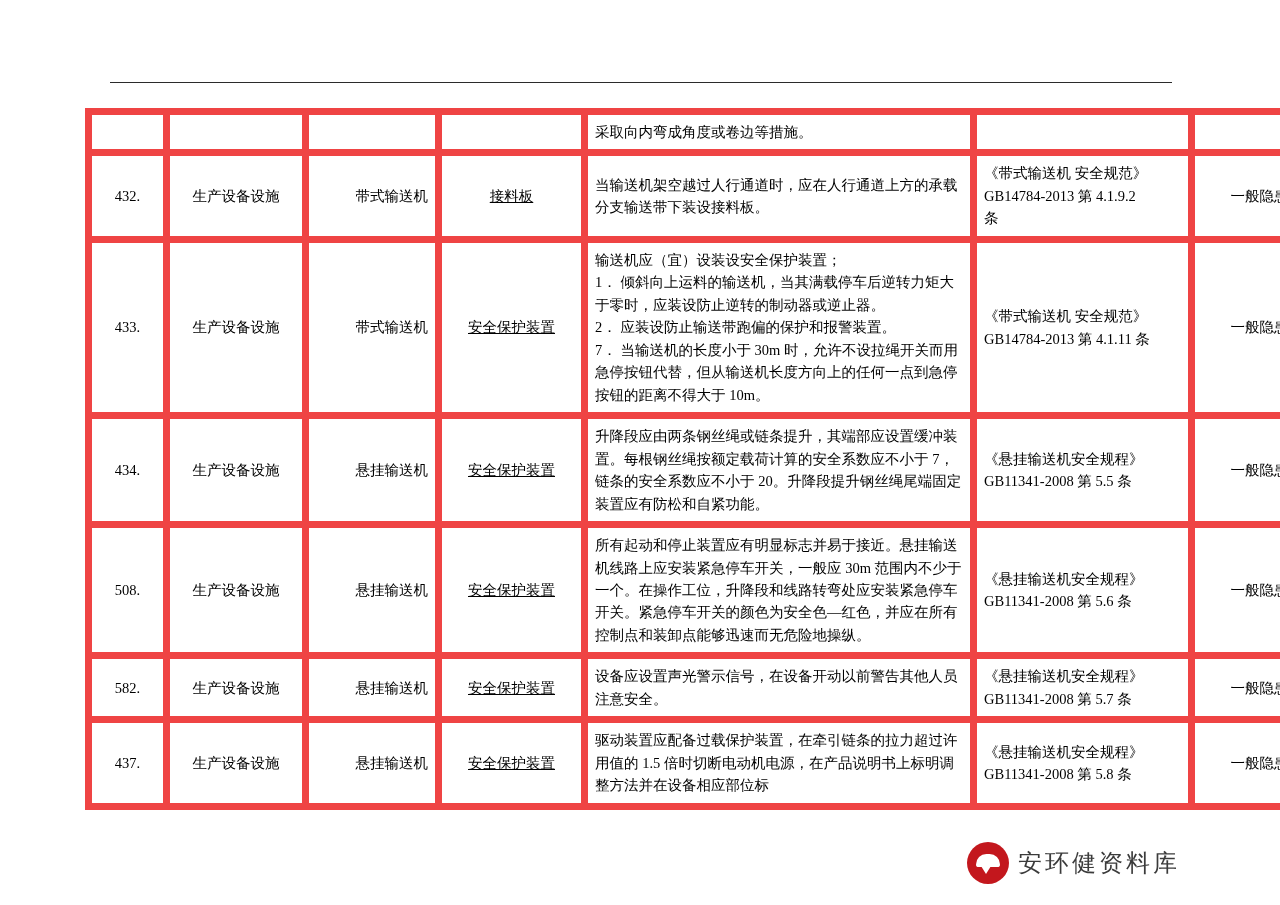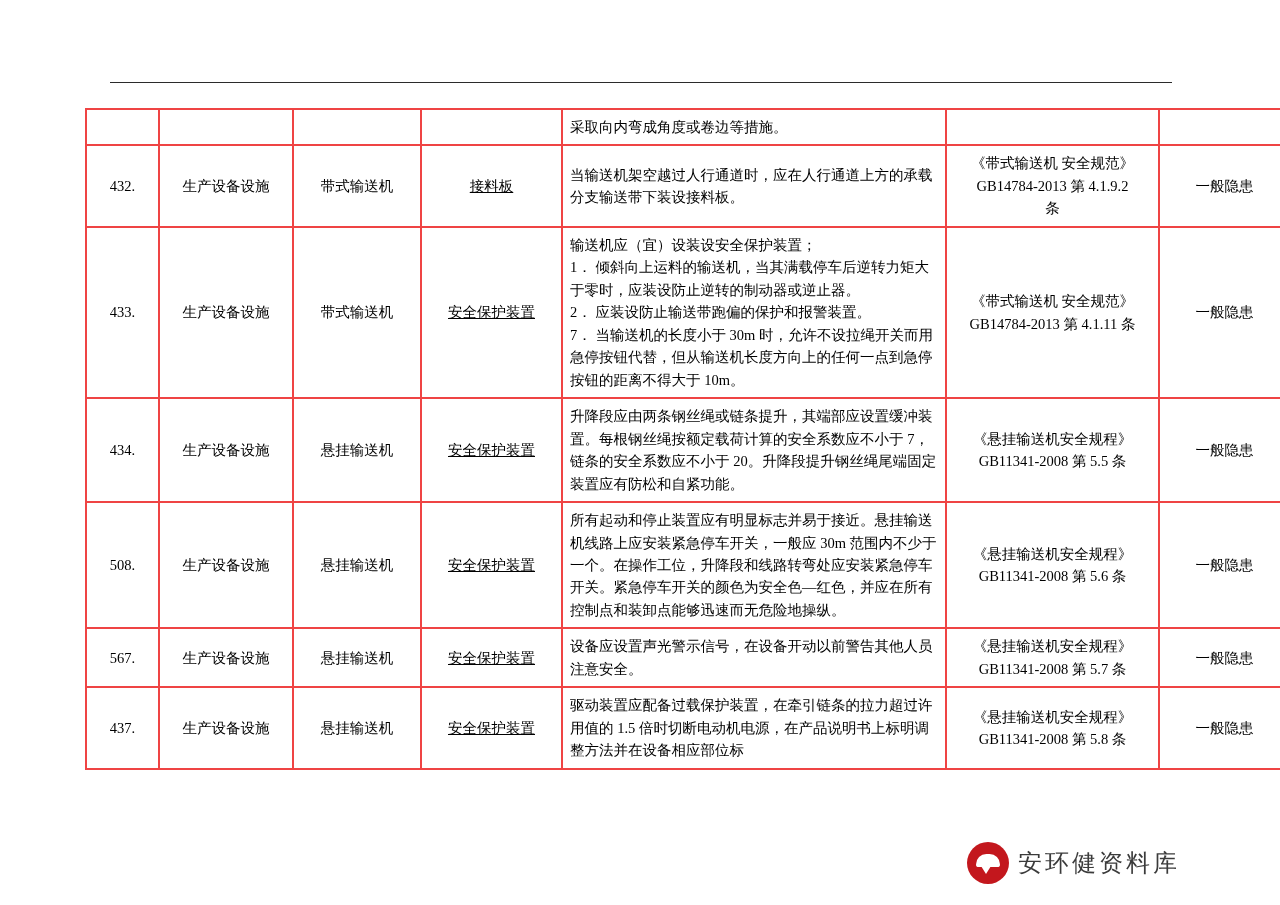--- a/index.html
+++ b/index.html
@@ -36,50 +36,50 @@
     width: 1104px;
   }
   table.doc-table {
     border-collapse: collapse;
     table-layout: fixed;
     width: 1104px;
     font-size: 14.5px;
     line-height: 1.55;
   }
   table.doc-table td {
-    border: 2px solid #ef4444;
+    border: 7px solid #ef4444;
     padding: 6px 7px;
     vertical-align: middle;
     word-break: break-all;
   }
   td.c-num {
     width: 57px;
     text-align: center;
   }
   td.c-cat {
     width: 118px;
     text-align: center;
   }
   td.c-equip {
     width: 112px;
-    text-align: center;
+    text-align: right;
   }
   td.c-part {
     width: 125px;
     text-align: center;
     text-decoration: underline;
   }
   td.c-desc {
     width: 368px;
     text-align: left;
     vertical-align: top;
   }
   td.c-std {
     width: 197px;
-    text-align: center;
+    text-align: left;
     vertical-align: middle;
     margin-left: 12px;
   }
   td.c-level {
     width: 115px;
     text-align: center;
   }
   .desc-line {
     display: block;
     white-space: normal;
@@ -224,21 +224,21 @@
             <span class="desc-line">所有起动和停止装置应有明显标志并易于接近。悬挂输送机线路上应安装紧急停车开关，一般应 30m 范围内不少于一个。在操作工位，升降段和线路转弯处应安装紧急停车开关。紧急停车开关的颜色为安全色—红色，并应在所有控制点和装卸点能够迅速而无危险地操纵。</span>
           </td>
           <td class="c-std">
             <span class="std-line">《悬挂输送机安全规程》</span>
             <span class="std-line">GB11341-2008 第 5.6 条</span>
           </td>
           <td class="c-level">一般隐患</td>
         </tr>
 
         <tr>
-          <td class="c-num">567.</td>
+          <td class="c-num">582.</td>
           <td class="c-cat">生产设备设施</td>
           <td class="c-equip">悬挂输送机</td>
           <td class="c-part">安全保护装置</td>
           <td class="c-desc">
             <span class="desc-line">设备应设置声光警示信号，在设备开动以前警告其他人员注意安全。</span>
           </td>
           <td class="c-std">
             <span class="std-line">《悬挂输送机安全规程》</span>
             <span class="std-line">GB11341-2008 第 5.7 条</span>
           </td>

